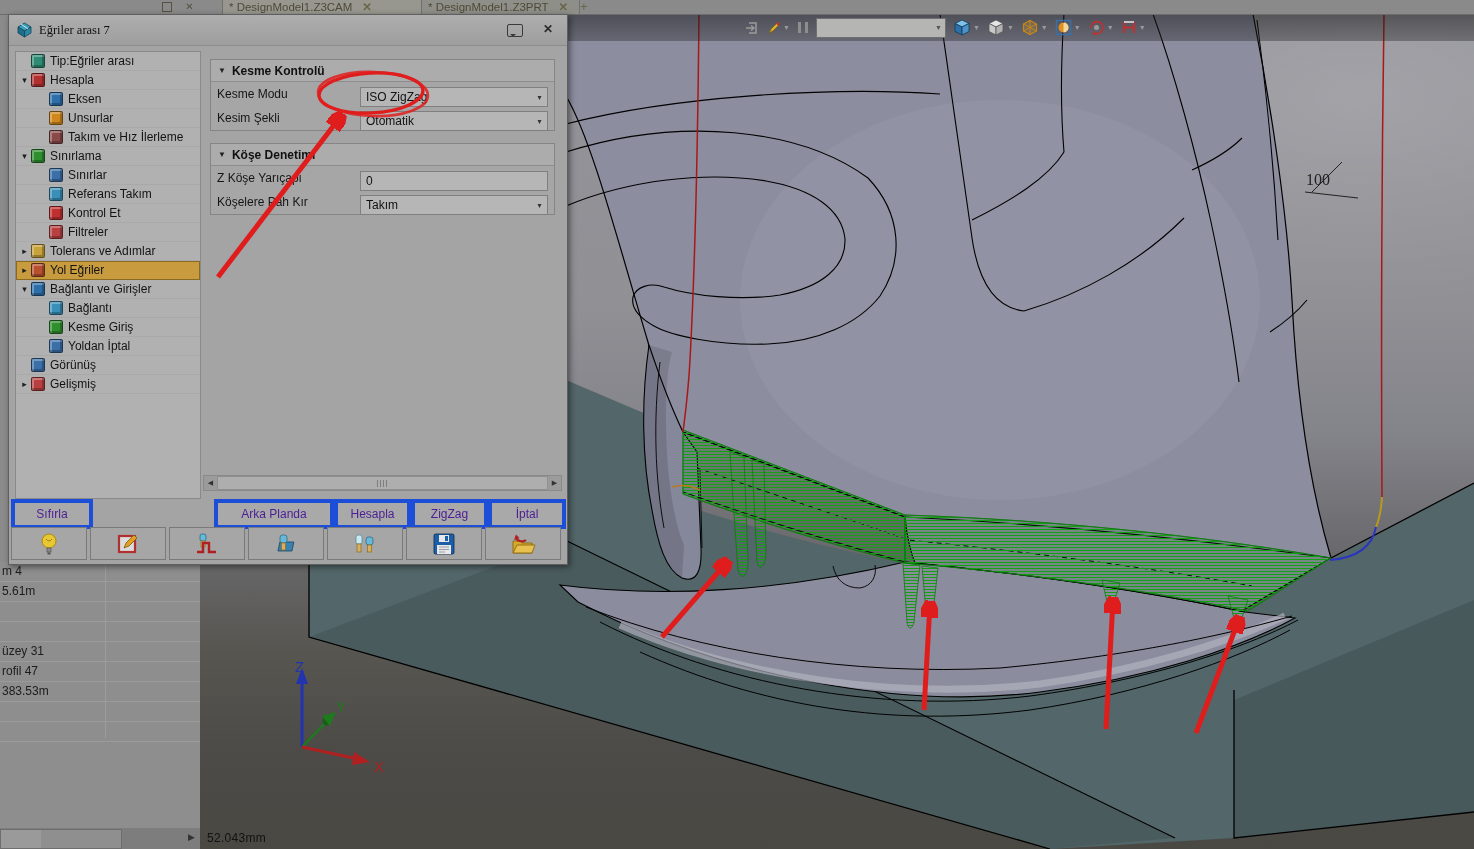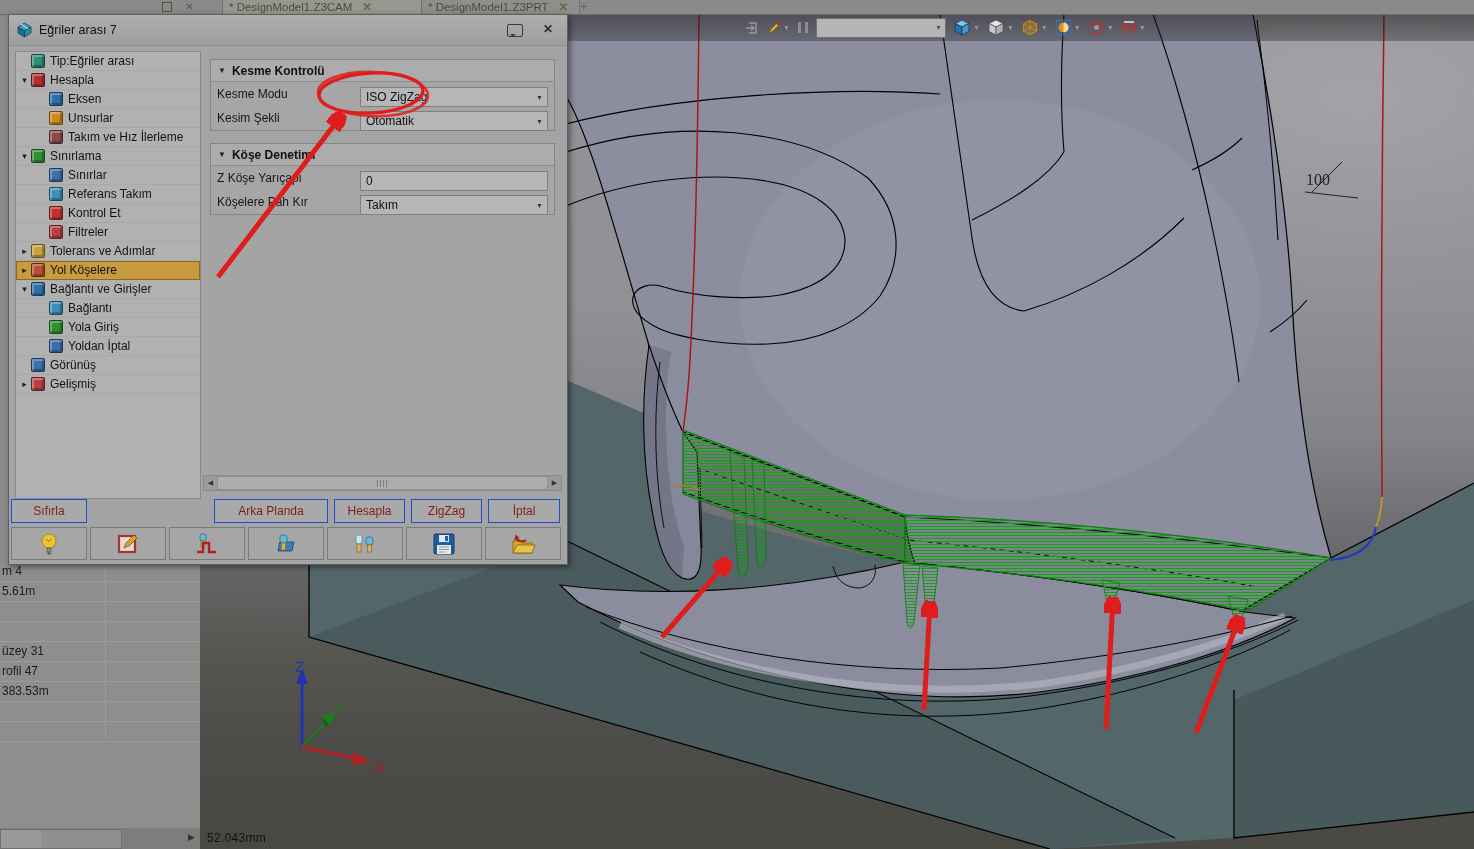--- a/index.html
+++ b/index.html
@@ -40,21 +40,21 @@
             line-height:19px;padding-left:2px;white-space:nowrap;overflow:hidden;}
   #coldiv{position:absolute;left:105px;top:0;width:1px;height:176px;background:#9d9d9d;}
   #lscroll{position:absolute;left:0;top:828px;width:200px;height:21px;background:#7d7d7d;z-index:5;}
   #lthumb{position:absolute;left:0;top:1px;width:120px;height:18px;background:#8f8f8f;border:1px solid #6e6e6e;}
   #lthumb .inner{position:absolute;left:0;top:0;width:40px;height:100%;background:#9a9a9a;}
   #lsarrow{position:absolute;right:5px;top:4px;font-size:9px;color:#333;}
   
   #dlg{position:absolute;left:8px;top:14px;width:558px;height:549px;background:#a4a4a4;
        border:1px solid #5f5f5f;box-shadow:2px 2px 6px rgba(0,0,0,0.45);z-index:10;}
   #dlgtitle{position:absolute;left:0;top:0;width:100%;height:30px;
-            background:linear-gradient(180deg,#aeaeae,#9e9e9e);border-bottom:1px solid #8d8d8d;}
+            background:linear-gradient(180deg,#aeaeae,#9e9e9e);border-bottom:1px solid #8d8d8d;font-family:Liberation Serif, serif;}
   #dlgicon{position:absolute;left:7px;top:6px;width:17px;height:17px;}
   #dlgtitletext{position:absolute;left:30px;top:8px;font-size:12.5px;color:#101010;}
   #dlgcomment{position:absolute;right:44px;top:9px;width:14px;height:11px;border:1.5px solid #3a3a3a;border-radius:2px;}
   #dlgcomment:after{content:"";position:absolute;left:2px;bottom:-4px;border:3px solid transparent;border-top-color:#3a3a3a;}
   #dlgclose{position:absolute;right:14px;top:7px;font-size:12px;color:#2a2a2a;font-weight:bold;}
   
   #tree{position:absolute;left:6px;top:36px;width:184px;height:446px;background:#b1b1b1;
         border:1px solid #8a8a8a;overflow:hidden;}
   .trow{height:18px;display:flex;align-items:center;border-bottom:1px solid #a9a9a9;
         padding-left:2px;white-space:nowrap;}
@@ -75,22 +75,22 @@
   .ctrl{flex:1;height:18px;background:#b6b6b6;border:1px solid #7f7f7f;display:flex;align-items:center;position:relative;margin-top:6px;}
   .cval{font-size:12px;color:#111;padding-left:5px;flex:1;}
   .caret{width:15px;font-size:8px;color:#333;text-align:center;flex:none;}
   
   #hscroll{position:absolute;left:1px;top:424px;width:357px;height:14px;background:#9b9b9b;
            border:1px solid #8a8a8a;display:flex;align-items:stretch;}
   .harr{width:13px;font-size:7px;color:#333;text-align:center;line-height:13px;flex:none;}
   #hthumb{flex:1;background:#aeaeae;border:1px solid #8f8f8f;text-align:center;
           font-size:8px;color:#666;line-height:11px;letter-spacing:1px;}
   
-  .btn{position:absolute;top:484px;height:22px;background:#a9a9a9;border:1px solid #1d4ed8;
-       font-size:12px;color:#7f1d1d;text-align:center;line-height:22px;}
+  .btn{position:absolute;top:484px;height:22px;background:#a9a9a9;border:4px solid #1d4ed8;
+       font-size:12px;color:#4c1d95;text-align:center;line-height:22px;}
   .ibtn{position:absolute;top:512px;width:74px;height:31px;background:#a6a6a6;border:1px solid #7a7a7a;
         display:flex;align-items:center;justify-content:center;}
   
   #overlay{position:absolute;left:0;top:0;z-index:30;pointer-events:none;}
 </style>
 </head>
 <body>
 
 <div id="app">
 
@@ -395,36 +395,36 @@
           <span class="tlabel">Filtreler</span>
         </div>
         <div class="trow">
           <span class="expander">▸</span>
           <span class="chip" style="background: rgb(200, 162, 58);"></span>
           <span class="tlabel">Tolerans ve Adımlar</span>
         </div>
         <div class="trow sel">
           <span class="expander">▸</span>
           <span class="chip" style="background: rgb(184, 80, 48);"></span>
-          <span class="tlabel">Yol Köşelere</span>
+          <span class="tlabel">Yol Eğriler</span>
         </div>
         <div class="trow">
           <span class="expander">▾</span>
           <span class="chip" style="background: rgb(45, 111, 168);"></span>
           <span class="tlabel">Bağlantı ve Girişler</span>
         </div>
         <div class="trow ind1">
           <span class="expander"></span>
           <span class="chip" style="background: rgb(58, 143, 184);"></span>
           <span class="tlabel">Bağlantı</span>
         </div>
         <div class="trow ind1">
           <span class="expander"></span>
           <span class="chip" style="background: rgb(47, 143, 47);"></span>
-          <span class="tlabel">Yola Giriş</span>
+          <span class="tlabel">Kesme Giriş</span>
         </div>
         <div class="trow ind1">
           <span class="expander"></span>
           <span class="chip" style="background: rgb(58, 111, 168);"></span>
           <span class="tlabel">Yoldan İptal</span>
         </div>
         <div class="trow">
           <span class="expander"></span>
           <span class="chip" style="background: rgb(58, 111, 168);"></span>
           <span class="tlabel">Görünüş</span>

